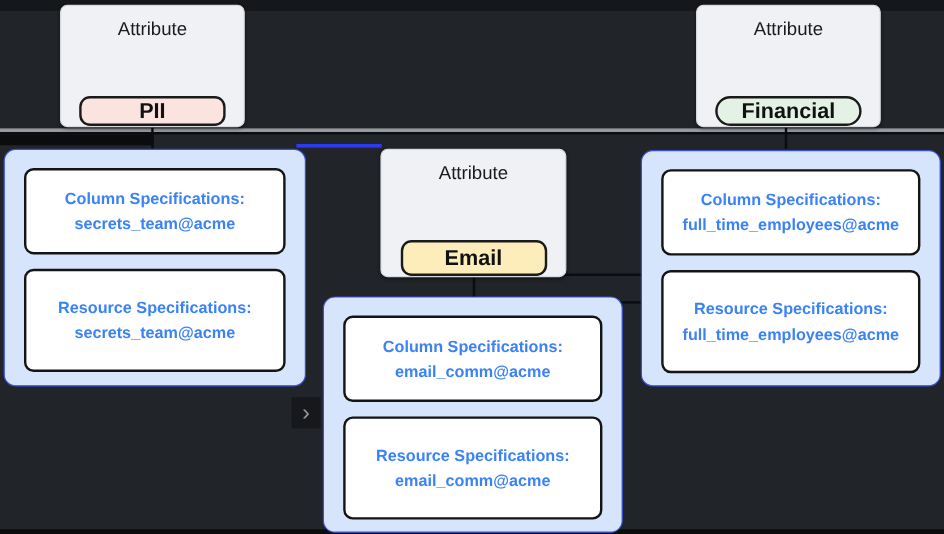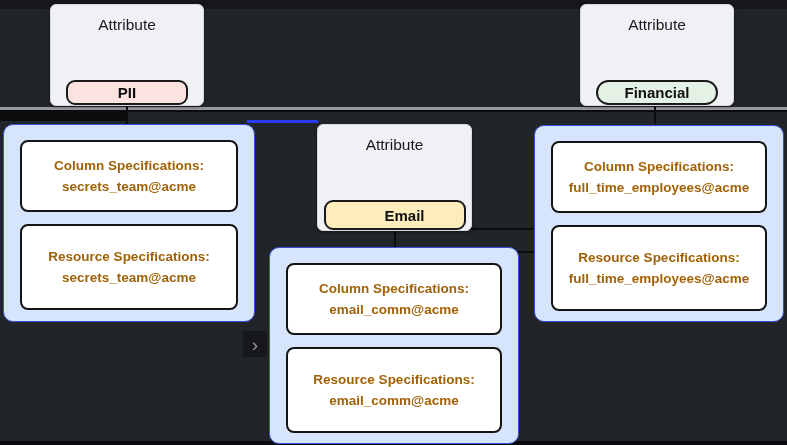--- a/index.html
+++ b/index.html
@@ -36,35 +36,35 @@
   }
   .attr-pii{left:50px;top:4px;width:152px;height:100px;}
   .attr-financial{left:580px;top:4px;width:152px;height:100px;}
   .attr-email{left:317px;top:124px;width:153px;height:105px;}
   .attr-title{
     margin-top:11px;font-size:15.5px;color:#1a1a1a;font-weight:400;
   }
   .attr-chip{
     margin-top:10px;width:118px;height:44px;border:2px solid #1a1a1a;
     border-radius:9px;display:flex;align-items:center;justify-content:center;
-    font-size:15px;font-weight:700;color:#111;
+    font-size:18px;font-weight:700;color:#111;
   }
   
   .group-card{
     position:absolute;background:#d6e4fc;border:1.5px solid #3a4fd8;
     border-radius:10px;
   }
   .group-left{left:3px;top:124px;width:250px;height:196px;}
   .group-middle{left:269px;top:247px;width:248px;height:195px;}
   .group-right{left:534px;top:125px;width:248px;height:195px;}
   .spec-box{
     position:absolute;left:16px;right:16px;background:#ffffff;
     border:2px solid #141414;border-radius:8px;
     display:flex;flex-direction:column;align-items:center;justify-content:center;
-    text-align:center;color:#a16207;font-weight:700;font-size:13.5px;line-height:21px;
+    text-align:center;color:#3b82f6;font-weight:700;font-size:13.5px;line-height:21px;
   }
   .col-box{top:15px;height:68px;}
   .res-box{top:99px;height:82px;}
   .spec-line{white-space:nowrap;}
 </style>
 </head>
 <body>
 
 <div class="canvas">
 
@@ -89,21 +89,21 @@
     <div class="attr-chip" style="background-color: rgb(251, 227, 224);">PII</div>
   </div>
 
   <div class="attr-card attr-financial">
     <div class="attr-title">Attribute</div>
     <div class="attr-chip" style="background-color: rgb(228, 241, 229); border-radius: 17px;">Financial</div>
   </div>
 
   <div class="attr-card attr-email">
     <div class="attr-title">Attribute</div>
-    <div class="attr-chip" style="background-color: rgb(252, 237, 187); padding-left: 20px;">Email</div>
+    <div class="attr-chip" style="background-color: rgb(252, 237, 187);">Email</div>
   </div>
 
   <div class="group-card group-left">
     <div class="spec-box col-box">
       <div class="spec-line">Column Specifications:</div>
       <div class="spec-line">secrets_team@acme</div>
     </div>
     <div class="spec-box res-box">
       <div class="spec-line">Resource Specifications:</div>
       <div class="spec-line">secrets_team@acme</div>

